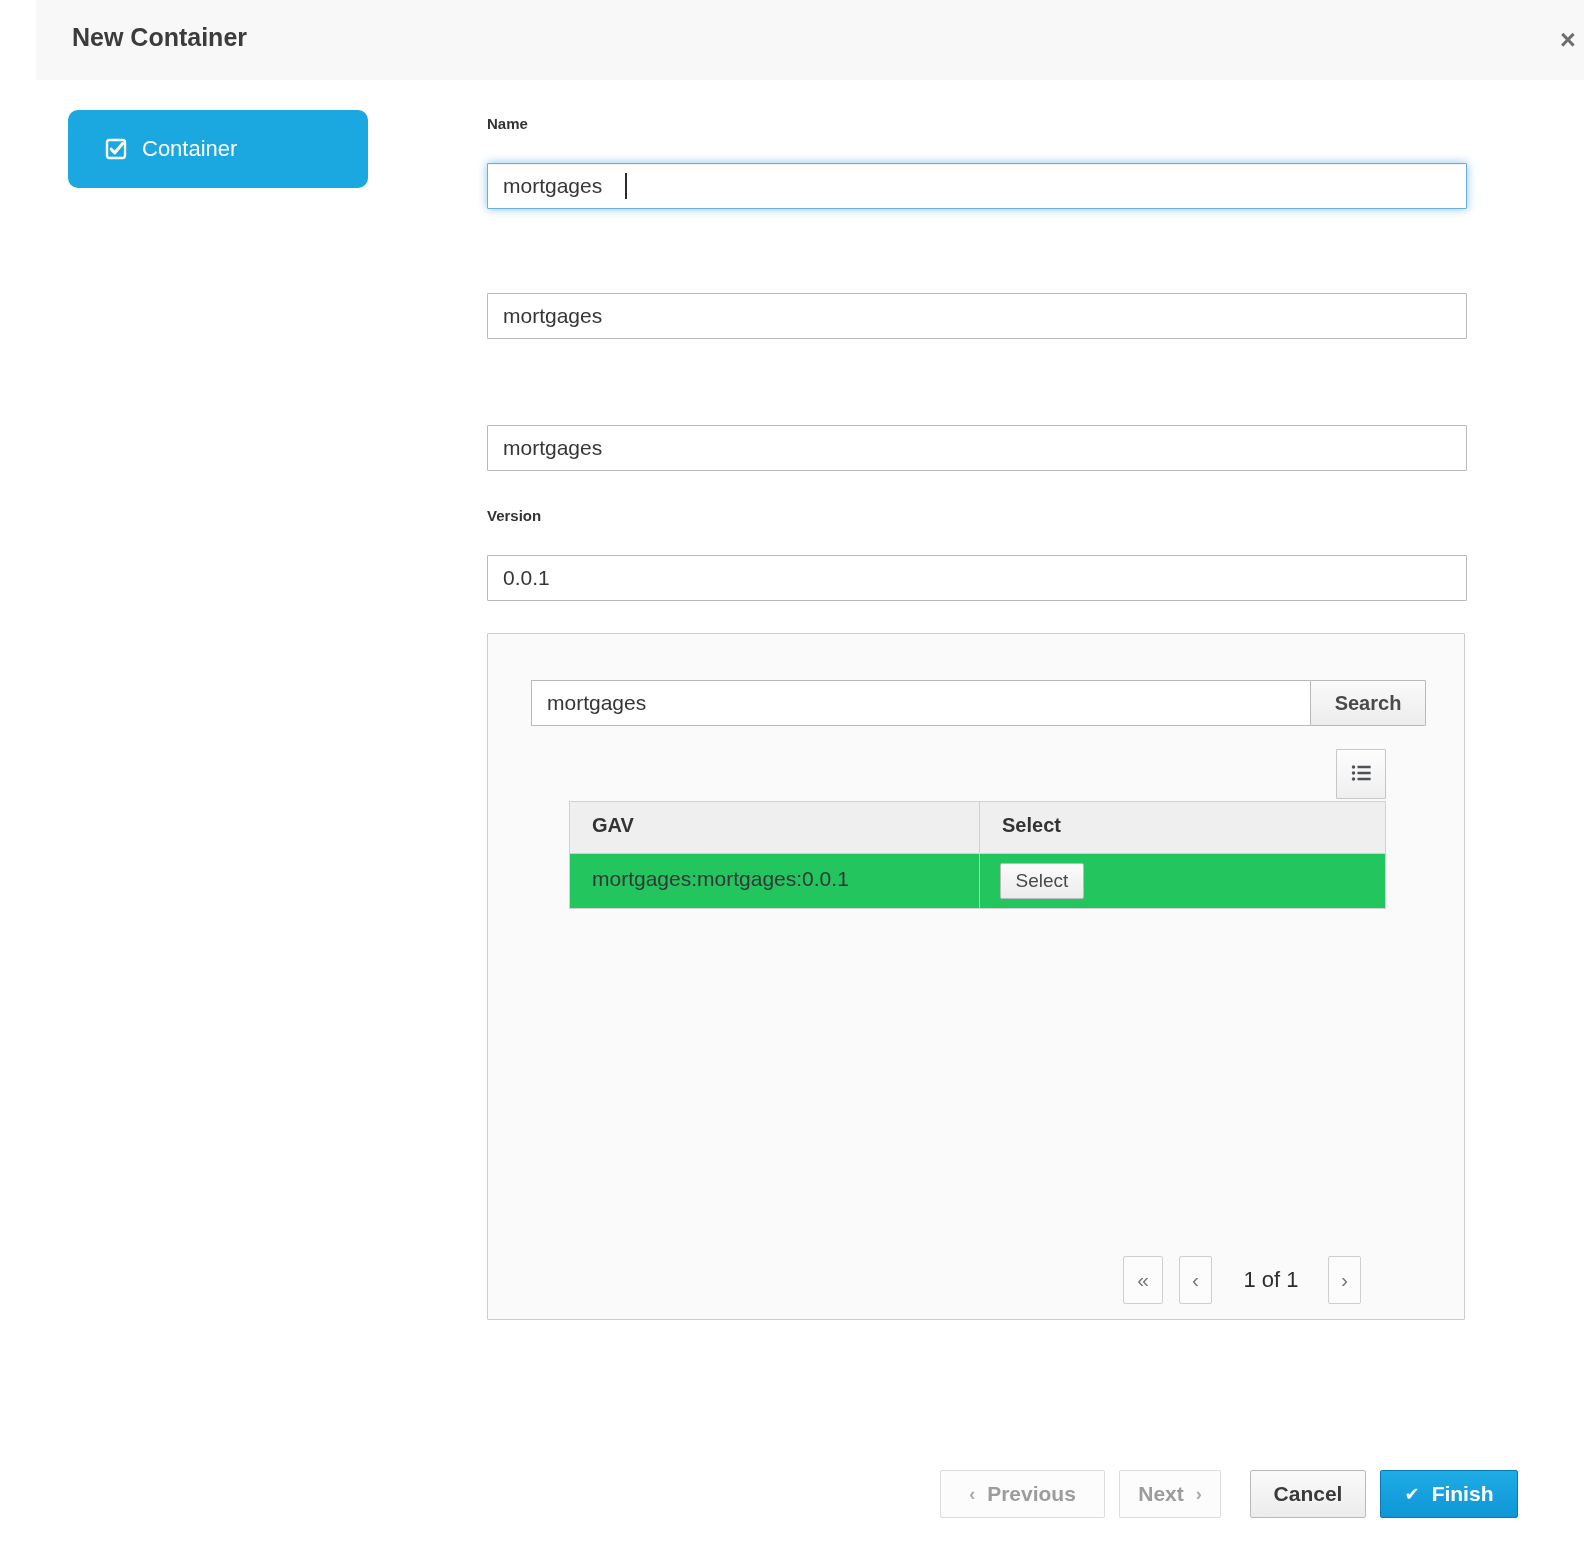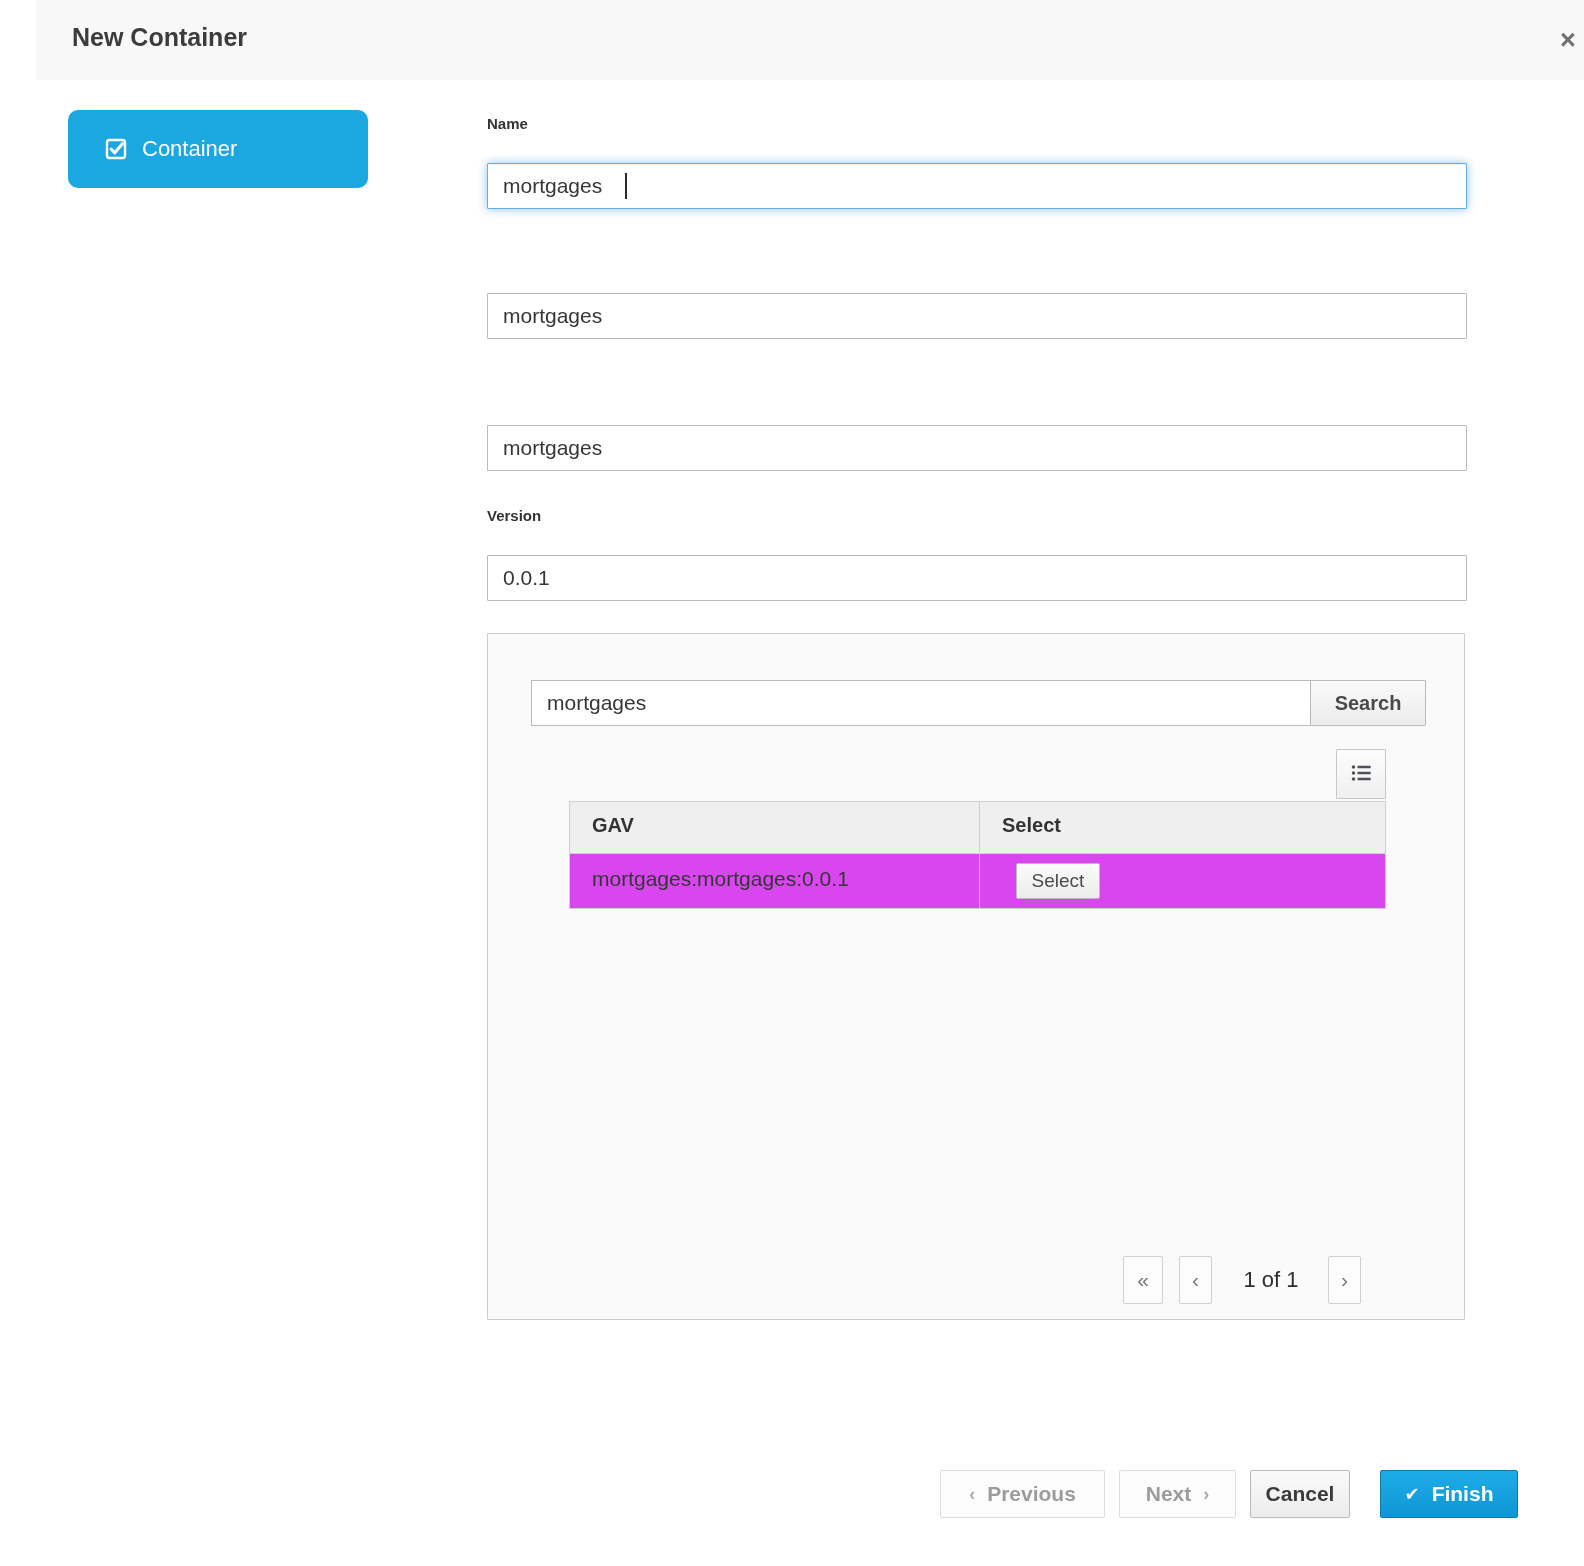--- a/index.html
+++ b/index.html
@@ -44,21 +44,21 @@
     border: 1px solid #c7c7c7; border-radius: 1px; background: linear-gradient(to bottom, #fdfdfd, #efefef);
     cursor: pointer; display: flex; align-items: center; justify-content: center; }
 
   
   .gav-table { position: absolute; left: 81px; top: 167px; width: 817px; border: 1px solid #d0d0d0;
     background: #fff; border-collapse: collapse; }
   .gav-table .thead { display: flex; background: #efefef; border-bottom: 1px solid #d0d0d0; height: 52px; }
   .gav-table .th { font-size: 20px; font-weight: 700; color: #333; padding: 12px 0 0 22px; }
   .gav-table .th-gav { width: 410px; border-right: 1px solid #d0d0d0; }
   .gav-table .th-select { flex: 1; }
-  .gav-table .trow { display: flex; height: 54px; background: #d946ef; gap: 16px; }
+  .gav-table .trow { display: flex; height: 54px; background: #22c55e; }
   .gav-table .td { font-size: 21px; color: #363636; }
   .gav-table .td-gav { width: 410px; border-right: 1px solid #d0d0d0; padding: 13px 0 0 22px; }
   .gav-table .td-select { flex: 1; padding: 9px 0 0 20px; }
   .select-btn { width: 84px; height: 36px; border: 1px solid #bbb; border-radius: 2px;
     background: linear-gradient(to bottom, #fbfbfb, #ececec); font-size: 19px; color: #4a4a4a;
     cursor: pointer; font-family: inherit; }
 
   
   .pg-btn { position: absolute; top: 622px; height: 48px; border: 1px solid #cfcfcf; border-radius: 2px;
     background: #fcfcfc; color: #72767b; font-size: 21px; cursor: pointer; font-family: inherit;
@@ -70,22 +70,22 @@
     font-size: 22px; color: #2e2e2e; }
 
   
   .footer-btn { position: absolute; top: 1470px; height: 48px; border-radius: 2px; font-size: 21px;
     font-weight: 600; cursor: pointer; font-family: inherit; display: flex; align-items: center;
     justify-content: center; gap: 12px; }
   .btn-disabled { background: #fcfcfc; border: 1px solid #dcdcdc; color: #9c9c9c; }
   .btn-default { background: linear-gradient(to bottom, #fafafa, #ececec); border: 1px solid #b9b9b9; color: #3a3a3a; }
   .btn-primary { background: linear-gradient(to bottom, #1dace6, #0f96d6); border: 1px solid #0a7ab3; color: #fff; }
   .btn-previous { left: 940px; width: 165px; }
-  .btn-next { left: 1119px; width: 117px; }
-  .btn-cancel { left: 1250px; width: 100px; }
+  .btn-next { left: 1119px; width: 102px; }
+  .btn-cancel { left: 1250px; width: 116px; }
   .btn-finish { left: 1380px; width: 138px; }
   .chev { font-size: 18px; color: #a9a9a9; }
   .finish-check { font-size: 18px; }
 </style>
 </head>
 <body>
 
 <div class="stage">
 
   <div class="modal-header">

